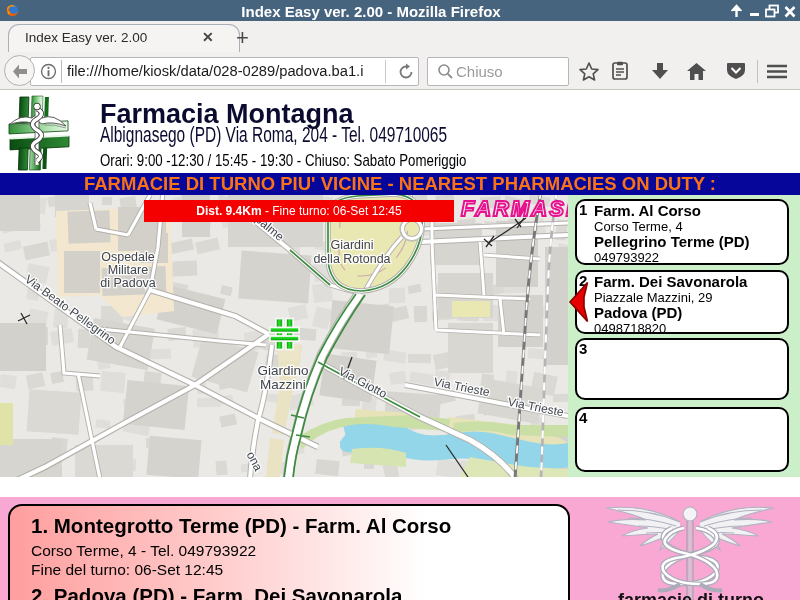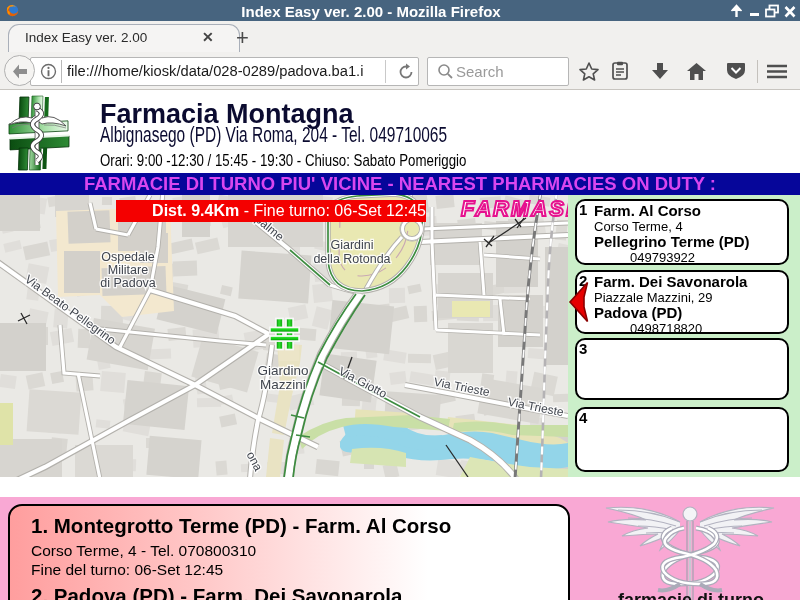--- a/index.html
+++ b/index.html
@@ -33,39 +33,39 @@
 #searchfield { position:absolute; left:427px; top:57px; width:142px; height:29px;
   background:#fff; border:1px solid #b6b6b6; border-radius:2px; }
 #searchtext { position:absolute; left:456px; top:63px; font-size:15px; color:#9a9a9a; }
 #navsep { position:absolute; left:757px; top:60px; width:1px; height:23px; background:#c4c1bc; }
 
 
 #header { position:absolute; left:0; top:90px; width:800px; height:83px; background:#fff; }
 #h-line1 { position:absolute; left:100px; top:91px; font-size:27px; font-weight:bold; color:#0b0b30;margin-top:8px; }
 #h-line2 { position:absolute; left:100px; top:123px; font-size:21.5px; color:#0b0b30; transform:scaleX(0.72); transform-origin:0 0; white-space:nowrap;}
 #h-line3 { position:absolute; left:100px; top:151px; font-size:17px; color:#000; transform:scaleX(0.78); transform-origin:0 0; white-space:nowrap;}
-.bluebar { position:absolute; left:0; width:800px; background:#06069a; color:#d946ef;
+.bluebar { position:absolute; left:0; width:800px; background:#06069a; color:#f97316;
   font-weight:bold; text-align:center; }
 #bluebar1 { top:173px; height:22px; font-size:18.5px; line-height:22px; }
 #bluebar2 { top:477px; height:20px; font-size:18.5px; line-height:20px; }
 
 #mapwrap { position:absolute; left:0; top:195px; width:568px; height:282px; overflow:hidden; background:#e9e8e4; }
-#redbanner { position:absolute; left:116px; top:5px; width:310px; height:22px; background:#f40000;
-  color:#fff; font-size:16px; text-align:right; line-height:22px; }
+#redbanner { position:absolute; left:144px; top:5px; width:310px; height:22px; background:#f40000;
+  color:#fff; font-size:12px; text-align:center; line-height:22px; }
 #farmasi { position:absolute; left:461px; top:1px; font-size:22px; font-weight:bold; font-style:italic;
   color:#fff; -webkit-text-stroke:2px #e6118e; letter-spacing:2px; white-space:nowrap;}
 #osmattr { position:absolute; left:362px; top:260px; font-size:15px; color:#c2410c;margin-top:26px; }
 
 #sidebar { position:absolute; left:568px; top:195px; width:232px; height:282px; background:#cbefc9; }
 .scard { position:absolute; left:7px; width:214px; background:#fff; border:2px solid #000;
   border-radius:10px; padding:2px 0 0 9px; font-size:13px; color:#000; line-height:14.6px;}
 .scard .num { position:absolute; left:2px; top:2px; font-size:15px; font-weight:bold; }
 .scard .body { margin-left:8px; }
 .bb { font-size:15px; font-weight:bold; line-height:15.2px;}
-.ph { font-size:13px; line-height:13.5px;margin-left:36px;}
+.ph { font-size:13px; line-height:13.5px;}
 
 #bottom { position:absolute; left:0; top:497px; width:800px; height:103px; background:#f9a8d4; overflow:hidden;}
 .pcard { position:absolute; left:8px; width:562px; border:2px solid #000; border-radius:14px;
   background:linear-gradient(90deg,#ff9e9e 0%,#ffc9c9 35%,#fff 75%); }
 #pcard1 { top:7px; height:130px; padding:8px 0 0 21px; }
 .pc-t { font-size:20.5px; font-weight:bold; color:#000; }
 .pc-l { font-size:15.5px; color:#000; margin-top:4px; }
 #botright-text { position:absolute; left:618px; top:93px; font-size:18px; font-weight:bold; color:#111; white-space:nowrap;}
 </style>
 </head>
@@ -114,21 +114,21 @@
   </svg>
   <div id="backbtn"></div>
   <svg class="abs" style="left:11px;top:63px" width="18" height="17" viewBox="0 0 18 17">
     <path d="M8,1.5 L2,8.5 L8,15.5 L8,11 L16,11 L16,6 L8,6 Z" fill="#8e8e8e"></path>
   </svg>
   <div id="searchfield"></div>
   <svg class="abs" style="left:437px;top:63px" width="17" height="17" viewBox="0 0 17 17">
     <circle cx="7" cy="7" r="5" fill="none" stroke="#8a8a8a" stroke-width="1.6"></circle>
     <path d="M10.8,10.8 L15,15" stroke="#8a8a8a" stroke-width="1.8"></path>
   </svg>
-  <div id="searchtext">Search</div>
+  <div id="searchtext">Chiuso</div>
 
   <svg class="abs" style="left:578px;top:61px" width="22" height="21" viewBox="0 0 22 21">
     <path d="M11,2 L13.7,8 L20,8.6 L15.2,12.8 L16.6,19 L11,15.7 L5.4,19 L6.8,12.8 L2,8.6 L8.3,8Z" fill="none" stroke="#4f4f4f" stroke-width="1.6" stroke-linejoin="round"></path>
   </svg>
   <svg class="abs" style="left:610px;top:61px" width="20" height="20" viewBox="0 0 20 20">
     <rect x="3" y="2" width="14" height="16" rx="2" fill="none" stroke="#4f4f4f" stroke-width="1.7"></rect>
     <rect x="7" y="0.8" width="6" height="3.4" rx="1" fill="#4f4f4f"></rect>
     <path d="M6,8 L14,8 M6,11 L14,11 M6,14 L11,14" stroke="#4f4f4f" stroke-width="1.4"></path>
   </svg>
   <svg class="abs" style="left:650px;top:62px" width="20" height="19" viewBox="0 0 20 19">
@@ -562,21 +562,21 @@
       </div>
     <svg class="abs" style="left:0px;top:86px" width="21" height="42" viewBox="0 0 21 42">
       <path d="M19.5,1.5 L2,21 L19.5,40.5 L16,26 L16,16Z" fill="#e60000" stroke="#8a0000" stroke-width="1.6"></path>
     </svg>
   </div>
 
 
   <div id="bottom">
     <div class="pcard" id="pcard1">
       <div class="pc-t">1. Montegrotto Terme (PD) - Farm. Al Corso</div>
-      <div class="pc-l">Corso Terme, 4 - Tel. 070800310</div>
+      <div class="pc-l">Corso Terme, 4 - Tel. 049793922</div>
       <div class="pc-l" style="margin-top:1px">Fine del turno: 06-Set 12:45</div>
       <div class="pc-t" style="margin-top:5px">2. Padova (PD) - Farm. Dei Savonarola</div>
     </div>
     <svg class="abs" style="left:588px;top:3px" width="204" height="100" viewBox="0 0 204 100" id="caduceus">
       <g stroke="#b2b2c0" fill="none" stroke-width="1.2">
 
         <g>
           <path d="M92,22 Q60,4 18,8 Q46,14 58,20 Q36,18 20,22 Q48,26 60,28 Q44,30 34,36 Q58,34 70,34 Q58,40 52,46 Q72,40 82,34 Q74,44 72,50 Q84,40 92,30" fill="#f2f2f5"></path>
           <path d="M92,22 Q64,10 30,10 M88,26 Q62,18 40,18 M86,30 Q66,26 50,26 M84,33 Q70,32 58,33"></path>
           <path d="M112,22 Q144,4 186,8 Q158,14 146,20 Q168,18 184,22 Q156,26 144,28 Q160,30 170,36 Q146,34 134,34 Q146,40 152,46 Q132,40 122,34 Q130,44 132,50 Q120,40 112,30" fill="#f2f2f5"></path>

